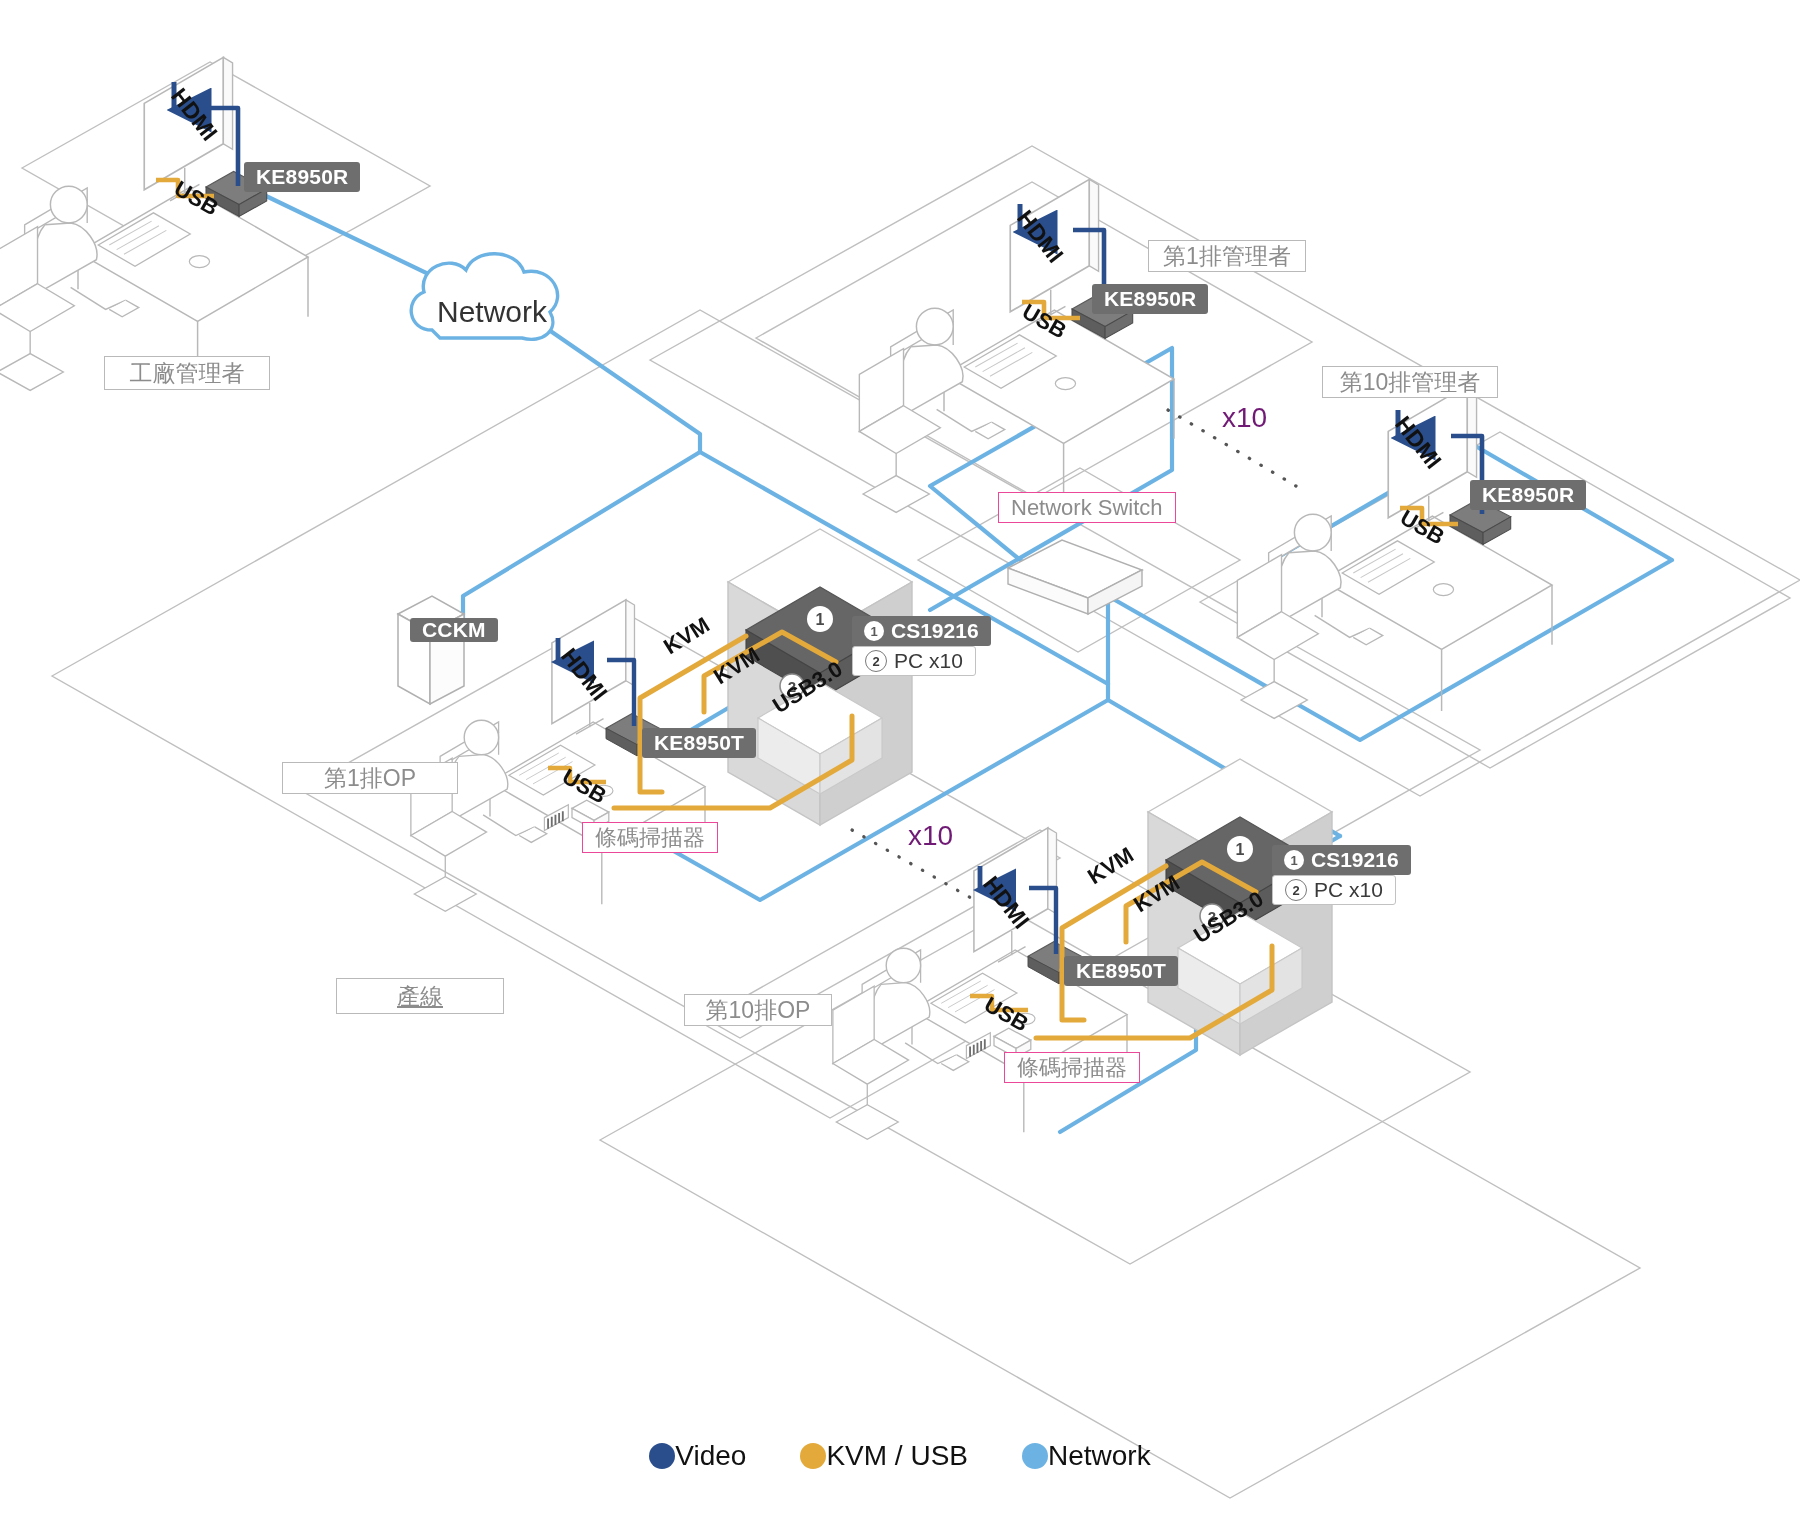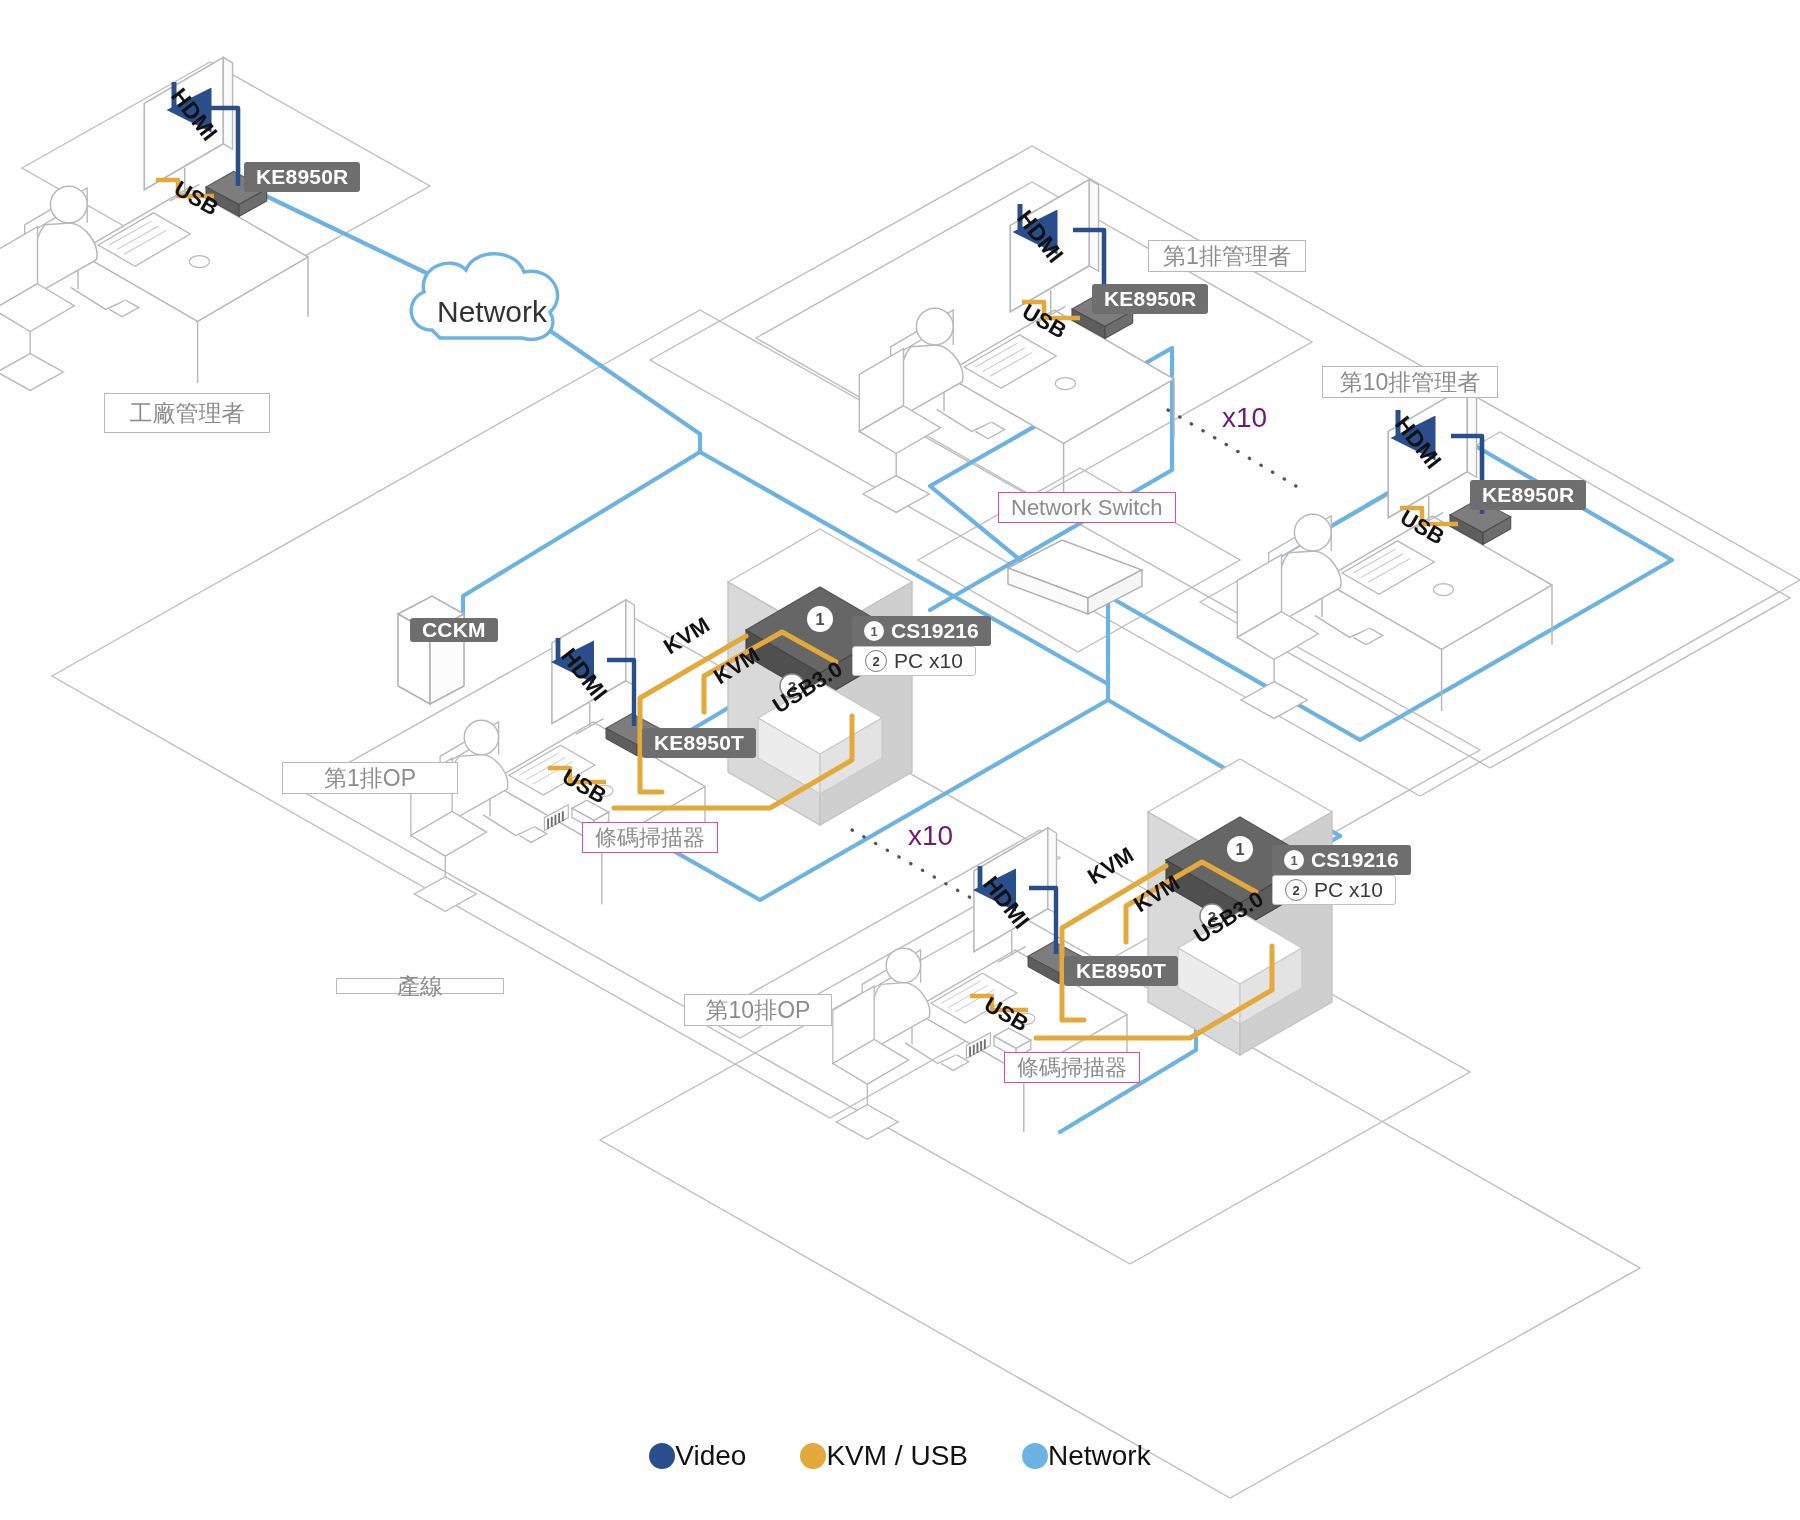--- a/index.html
+++ b/index.html
@@ -252,26 +252,26 @@
 
     <circle cx="1240" cy="849" r="13" fill="#ffffff"></circle>
     <text x="1240" y="855" font-size="16" font-weight="bold" fill="#4a4a4a" text-anchor="middle" font-family="Liberation Sans, sans-serif">1</text>
     <circle cx="1212" cy="916" r="12" fill="#ffffff" stroke="#8a8a8a" stroke-width="1.6"></circle>
     <text x="1212" y="922" font-size="15" font-weight="bold" fill="#4a4a4a" text-anchor="middle" font-family="Liberation Sans, sans-serif">2</text>
   </g>
 </svg>
 
 <div class="cloud-text" style="left:437px;top:295px;">Network</div>
 
-<div class="chip chip-zone" style="left:104px;top:393px;width:166px;height:40px;text-align:right;">工廠管理者</div>
+<div class="chip chip-zone" style="left:104px;top:356px;width:166px;height:34px;text-align:right;">工廠管理者</div>
 <div class="chip chip-zone" style="left:1148px;top:240px;width:158px;height:32px;">第1排管理者</div>
 <div class="chip chip-zone" style="left:1322px;top:366px;width:176px;height:32px;">第10排管理者</div>
 <div class="chip chip-zone" style="left:274px;top:762px;width:176px;height:32px;margin-left:8px;">第1排OP</div>
 <div class="chip chip-zone" style="left:684px;top:994px;width:148px;height:32px;">第10排OP</div>
-<div class="chip chip-zone" style="left:336px;top:978px;width:168px;height:16px;">產線</div>
+<div class="chip chip-zone" style="left:336px;top:978px;width:168px;height:36px;text-decoration:underline;">產線</div>
 
 <div class="chip chip-dark" style="left:244px;top:162px;height:30px;">KE8950R</div>
 <div class="chip chip-dark" style="left:1092px;top:284px;height:30px;">KE8950R</div>
 <div class="chip chip-dark" style="left:1470px;top:480px;height:30px;">KE8950R</div>
 <div class="chip chip-dark" style="left:642px;top:728px;height:30px;">KE8950T</div>
 <div class="chip chip-dark" style="left:1064px;top:956px;height:30px;">KE8950T</div>
 <div class="chip chip-dark" style="left:410px;top:618px;height:24px;">CCKM</div>
 
 <div class="chip chip-plain" style="left:998px;top:492px;height:31px;">Network Switch</div>
 <div class="chip chip-plain" style="left:582px;top:822px;height:31px;">條碼掃描器</div>

